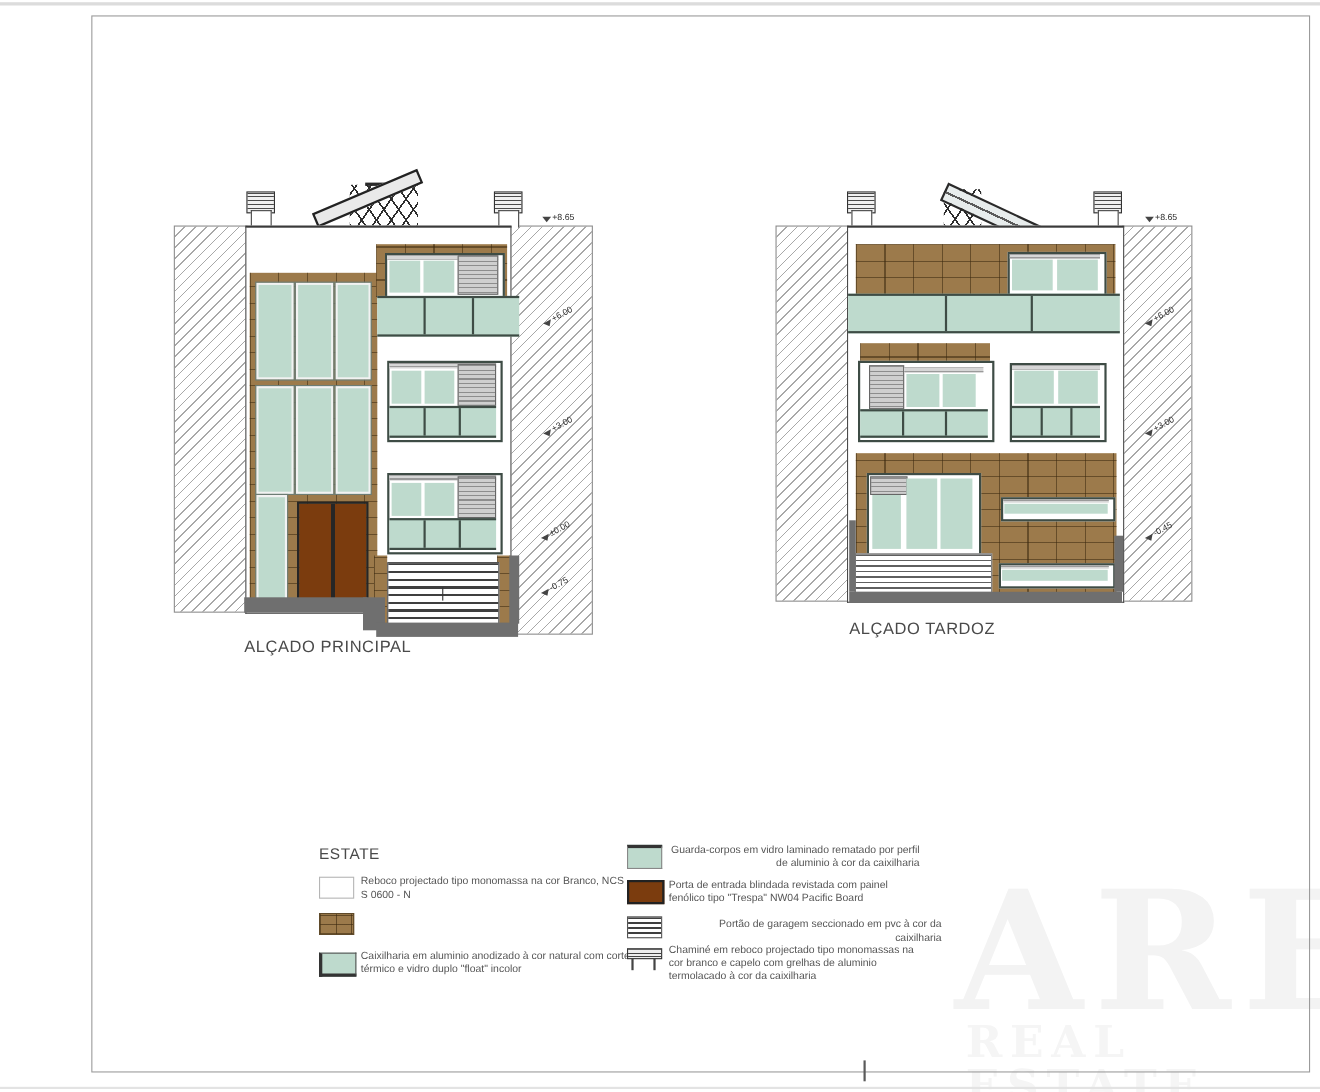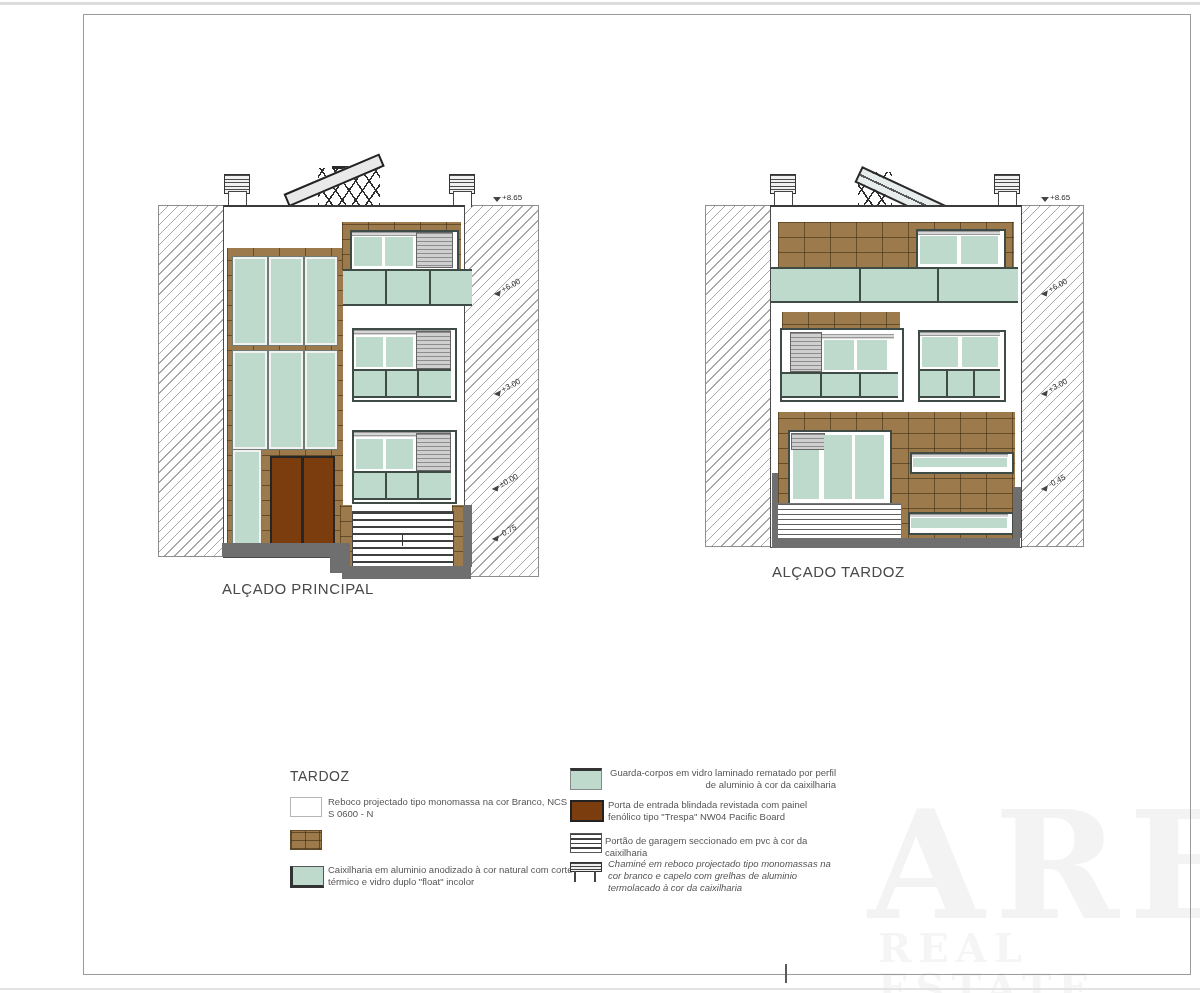--- a/index.html
+++ b/index.html
@@ -246,40 +246,40 @@
 
     <div class="abs marker" style="left:1041px;top:193px;"><span class="tri"></span><span>+8.65</span></div>
     <div class="abs marker rot" style="left:1041px;top:290px;"><span class="tri"></span><span>+6.00</span></div>
     <div class="abs marker rot" style="left:1041px;top:390px;"><span class="tri"></span><span>+3.00</span></div>
     <div class="abs marker rot" style="left:1041px;top:485px;"><span class="tri"></span><span>-0.45</span></div>
 
     <div class="abs elevlabel" style="left:772px;top:563px;">ALÇADO TARDOZ</div>
   </div>
 
   <div>
-    <div class="abs lg-title" style="left:290px;top:768px;">TARDOZ</div>
+    <div class="abs lg-title" style="left:290px;top:768px;">ESTATE</div>
 
     <div class="abs lg-swatch sw-white" style="left:290px;top:797px;"></div>
     <div class="abs lg-text" style="left:328px;top:796px;width:240px;">Reboco projectado tipo monomassa na cor Branco, NCS S 0600 - N</div>
 
     <div class="abs lg-swatch sw-tiles" style="left:290px;top:830px;"></div>
 
     <div class="abs lg-swatch sw-glass" style="left:290px;top:866px;"></div>
     <div class="abs lg-text" style="left:328px;top:864px;width:250px;">Caixilharia em aluminio anodizado à cor natural com corte térmico e vidro duplo "float" incolor</div>
 
     <div class="abs lg-swatch sw-rail" style="left:570px;top:768px;"></div>
     <div class="abs lg-text" style="left:608px;top:767px;width:228px;text-align:right;">Guarda-corpos em vidro laminado rematado por perfil de aluminio à cor da caixilharia</div>
 
     <div class="abs lg-swatch sw-door" style="left:570px;top:800px;"></div>
     <div class="abs lg-text" style="left:608px;top:799px;width:232px;">Porta de entrada blindada revistada com painel fenólico tipo "Trespa" NW04 Pacific Board</div>
 
     <div class="abs lg-swatch sw-garage" style="left:570px;top:833px;"></div>
-    <div class="abs lg-text" style="left:605px;top:835px;width:232px;">Portão de garagem seccionado em pvc à cor da caixilharia</div>
+    <div class="abs lg-text" style="left:624px;top:835px;width:232px;text-align:right;">Portão de garagem seccionado em pvc à cor da caixilharia</div>
 
     <div class="abs lg-swatch sw-chim" style="left:570px;top:860px;height:24px;">
       <div class="cap"></div>
         <div class="leg1"></div>
         <div class="leg2"></div>
     </div>
-    <div class="abs lg-text" style="left:608px;top:858px;width:232px;font-style:italic;">Chaminé em reboco projectado tipo monomassas na cor branco e capelo com grelhas de aluminio termolacado à cor da caixilharia</div>
+    <div class="abs lg-text" style="left:608px;top:858px;width:232px;">Chaminé em reboco projectado tipo monomassas na cor branco e capelo com grelhas de aluminio termolacado à cor da caixilharia</div>
   </div>
 
 </div>
 
 </body></html>

